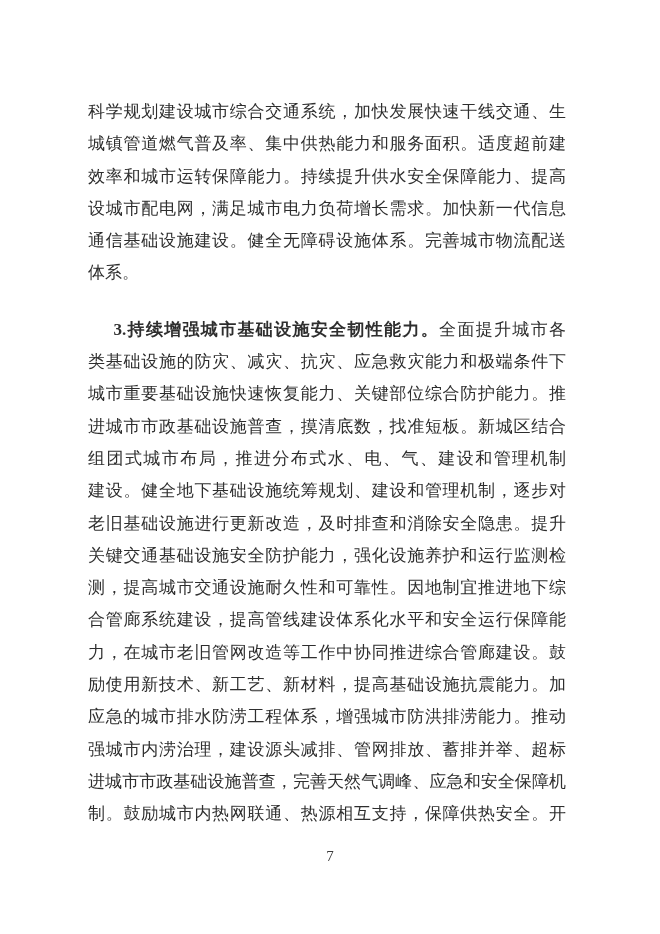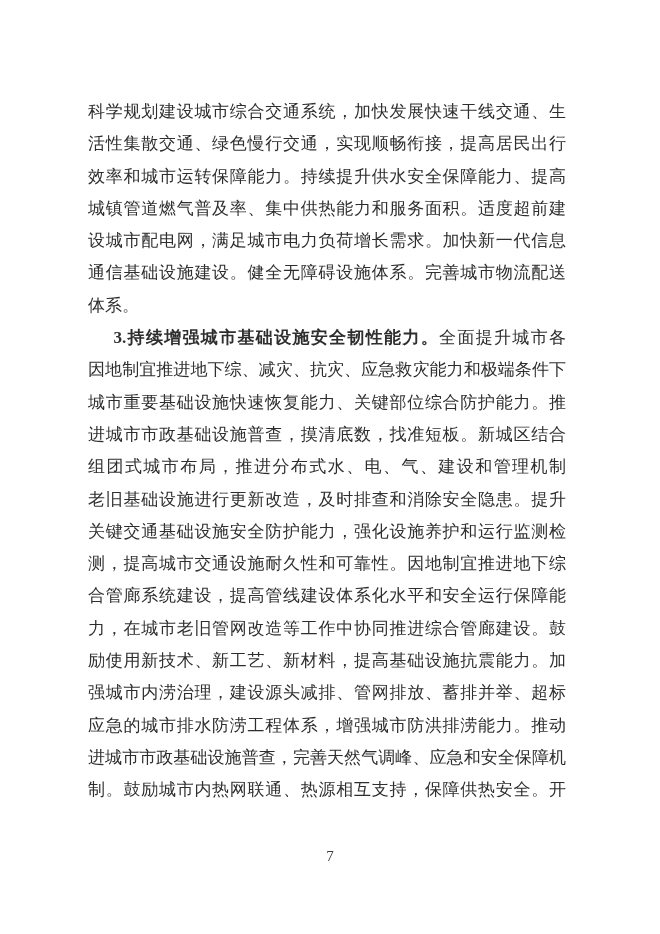--- a/index.html
+++ b/index.html
@@ -34,20 +34,21 @@
     text-align: justify;
     text-align-last: justify;
     letter-spacing: 0;
     overflow: hidden;
   }
   .line.short {
     text-align-last: left;
   }
   .line.indent {
     text-indent: 1.5em;
+    margin-top: 24px;
   }
   .seg { font-weight: normal; }
   .seg.bold { font-weight: bold; }
   .page-number {
     position: absolute;
     left: 0;
     top: 848px;
     width: 100%;
     text-align: center;
     font-size: 15px;
@@ -55,39 +56,39 @@
     font-family: "Liberation Serif", "DejaVu Serif", serif;
   }
 </style>
 </head>
 <body>
 
 <div class="page">
   <div class="text-block">
       <div class="paragraph">
         <div class="line"><span class="seg">科学规划建设城市综合交通系统，加快发展快速干线交通、生</span></div>
-        <div class="line"><span class="seg">活性集散交通、绿色慢行交通，实现顺畅衔接，提高居民出行</span></div>
+        <div class="line"><span class="seg">城镇管道燃气普及率、集中供热能力和服务面积。适度超前建</span></div>
         <div class="line"><span class="seg">效率和城市运转保障能力。持续提升供水安全保障能力、提高</span></div>
-        <div class="line"><span class="seg">城镇管道燃气普及率、集中供热能力和服务面积。适度超前建</span></div>
         <div class="line"><span class="seg">设城市配电网，满足城市电力负荷增长需求。加快新一代信息</span></div>
         <div class="line"><span class="seg">通信基础设施建设。健全无障碍设施体系。完善城市物流配送</span></div>
         <div class="line short"><span class="seg">体系。</span></div>
       </div>
       <div class="paragraph">
         <div class="line indent"><span class="seg bold">3.持续增强城市基础设施安全韧性能力。</span><span class="seg">全面提升城市各</span></div>
-        <div class="line"><span class="seg">因地制宜推进地下综、减灾、抗灾、应急救灾能力和极端条件下</span></div>
+        <div class="line"><span class="seg">类基础设施的防灾、减灾、抗灾、应急救灾能力和极端条件下</span></div>
         <div class="line"><span class="seg">城市重要基础设施快速恢复能力、关键部位综合防护能力。推</span></div>
         <div class="line"><span class="seg">进城市市政基础设施普查，摸清底数，找准短板。新城区结合</span></div>
         <div class="line"><span class="seg">组团式城市布局，推进分布式水、电、气、建设和管理机制</span></div>
+        <div class="line"><span class="seg">建设。健全地下基础设施统筹规划、建设和管理机制，逐步对</span></div>
         <div class="line"><span class="seg">老旧基础设施进行更新改造，及时排查和消除安全隐患。提升</span></div>
         <div class="line"><span class="seg">关键交通基础设施安全防护能力，强化设施养护和运行监测检</span></div>
         <div class="line"><span class="seg">测，提高城市交通设施耐久性和可靠性。因地制宜推进地下综</span></div>
         <div class="line"><span class="seg">合管廊系统建设，提高管线建设体系化水平和安全运行保障能</span></div>
         <div class="line"><span class="seg">力，在城市老旧管网改造等工作中协同推进综合管廊建设。鼓</span></div>
         <div class="line"><span class="seg">励使用新技术、新工艺、新材料，提高基础设施抗震能力。加</span></div>
+        <div class="line"><span class="seg">应急的城市排水防涝工程体系，增强城市防洪排涝能力。推动</span></div>
         <div class="line"><span class="seg">强城市内涝治理，建设源头减排、管网排放、蓄排并举、超标</span></div>
-        <div class="line"><span class="seg">应急的城市排水防涝工程体系，增强城市防洪排涝能力。推动</span></div>
         <div class="line"><span class="seg">进城市市政基础设施普查，完善天然气调峰、应急和安全保障机</span></div>
         <div class="line"><span class="seg">制。鼓励城市内热网联通、热源相互支持，保障供热安全。开</span></div>
       </div>
     </div>
   <div class="page-number">7</div>
 </div>
 
 </body></html>

